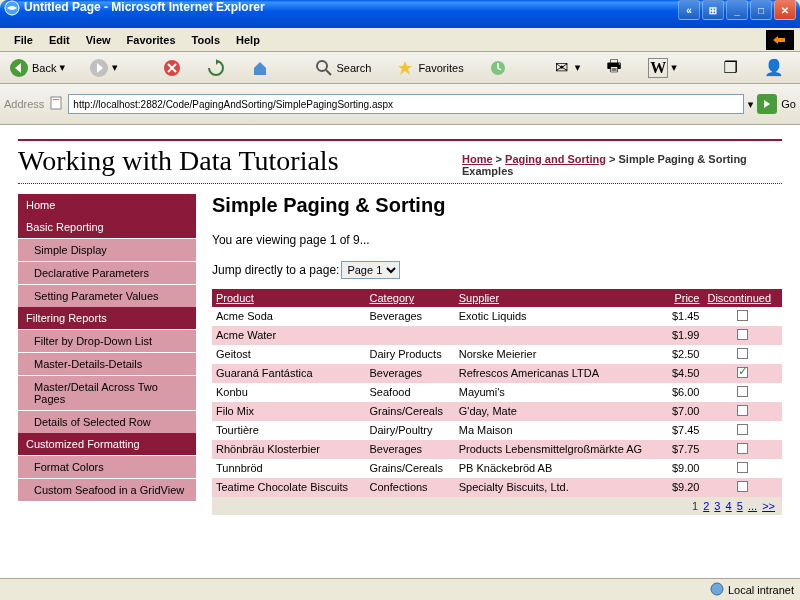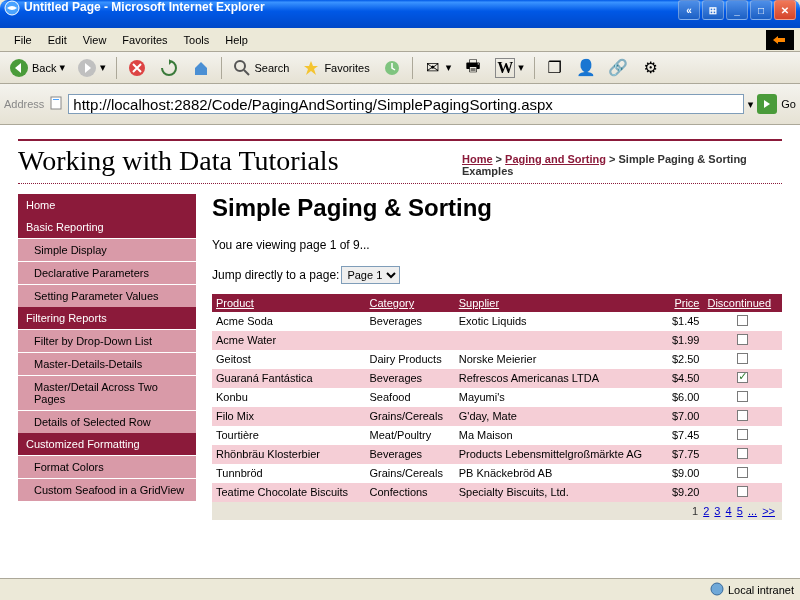--- a/index.html
+++ b/index.html
@@ -5,44 +5,44 @@
 * { box-sizing: border-box; margin: 0; padding: 0; }
 body { font-family: Tahoma, Verdana, sans-serif; font-size: 11px; background: #ece9d8; width: 800px; height: 600px; overflow: hidden; position: relative; }
 .title-bar { background: linear-gradient(to bottom, #0058e6 0%, #3a93ff 8%, #0058e6 40%, #0048c8 100%); height: 28px; display: flex; align-items: flex-start; padding: 0 4px; color: #fff; border-radius: 8px 8px 0 0; }
 .title-bar .app-icon { width: 16px; height: 16px; margin-right: 4px; }
 .title-bar .title-text { flex: 1; font-weight: bold; font-size: 12px; }
 .win-btns { display: flex; gap: 2px; }
 .win-btn { width: 22px; height: 20px; border-radius: 3px; color:#fff; font-weight:bold; display:flex;align-items:center;justify-content:center; font-size:10px; border:1px solid rgba(255,255,255,0.3);}
 .win-min,.win-max,.win-alt1,.win-alt2 { background: linear-gradient(to bottom,#4e8fe8,#1b5fc4); }
 .win-close { background: linear-gradient(to bottom,#f07858,#d4442a); }
 .menu-bar { background: #ece9d8; height: 24px; display:flex; align-items:center; padding: 0 6px; border-bottom: 1px solid #aca899; }
-.menu-bar span { padding: 2px 8px; }
+.menu-bar span { padding: 2px 8px; font-weight: bold; }
 .menu-bar .throbber { margin-left:auto; width:28px; height:20px; background:#000; display:flex;align-items:center;justify-content:center; }
-.toolbar { background: linear-gradient(to bottom,#f4f3ee,#e6e2d4); height: 32px; display:flex; align-items:center; padding: 0 4px; border-bottom:1px solid #aca899; gap:2px;}
+.toolbar { background: linear-gradient(to bottom,#f4f3ee,#e6e2d4); height: 32px; display:flex; align-items:center; padding: 0 4px; border-bottom:1px solid #aca899; gap:14px;}
 .tb-btn { display:flex; align-items:center; gap:3px; padding:2px 4px; border:1px solid transparent; border-radius:3px;}
 .tb-sep { width:1px; height:22px; background:#aca899; margin:0 3px;}
 .tb-ico { width:20px; height:20px; display:flex;align-items:center;justify-content:center; font-size:16px;}
 .addr-bar { background: linear-gradient(to bottom,#f4f3ee,#e6e2d4); height:41px; display:flex;align-items:center; padding:0 4px; border-bottom:1px solid #aca899; gap:4px;}
-.addr-bar input { flex:1; height:20px; border:1px solid #7f9db9; padding:0 4px; font-family:inherit; font-size:15px;}
+.addr-bar input { flex:1; height:20px; border:1px solid #7f9db9; padding:0 4px; font-family:inherit; font-size:10px;}
 .go-btn { width:20px; height:20px; background:#4a9b3a; border-radius:3px; display:flex;align-items:center;justify-content:center;color:#fff;font-weight:bold;}
 .content-area { background:#fff; height: calc(600px - 28px - 24px - 32px - 26px - 22px); overflow:auto; position:relative;}
 .content-wrap { padding: 12px 18px; }
 .red-rule { border-top: 2px solid #8b1a3a; margin: 2px 0 4px; }
 .site-header { display:flex; align-items:flex-end; }
 .site-title { font-family: Georgia, serif; font-size: 28px; font-weight: normal; flex:1;}
 .breadcrumb { font-size:11px; color:#333; max-width:320px; font-weight:bold;}
 .breadcrumb a { color:#8b1a3a; text-decoration:underline;}
 .dotted-rule { border-top: 1px dotted #8b1a3a; margin:6px 0 10px;}
 .layout { display:flex; gap:16px;}
 .sidebar { width:178px; flex-shrink:0;}
 .sidebar ul { list-style:none;}
 .nav-top { background:#8b1a3a; color:#fff; padding:5px 8px; font-size:11px;}
 .nav-sub { background:#d99aa8; color:#000; padding:5px 8px 5px 16px; font-size:11px; border-top:1px solid #fff;}
 .main { flex:1;}
-.page-title { font-family: Verdana, Geneva, sans-serif; font-size:24px; font-weight:bold; margin-bottom:16px;}
+.page-title { font-family: Verdana, Geneva, sans-serif; font-size:20px; font-weight:bold; margin-bottom:16px;}
 .status-line { margin-bottom:14px; font-size:12px;}
 .jump-line { margin-bottom:10px; display:flex; align-items:center; gap:2px; font-size:12px;}
 .jump-line select { border:1px solid #7f9db9; font-family:inherit; font-size:11px; padding:1px;}
 .grid { width:100%; border-collapse:collapse; font-size:11px;}
 .grid thead th { background:#8b1a3a; color:#fff; padding:3px 4px; text-align:left; font-weight:normal; text-decoration:underline;}
 .grid thead th.right{text-align:right;margin-top:28px;}
 .grid tbody td { padding:3px 4px; vertical-align:top;}
 .grid tbody tr:nth-child(even){ background:#f5ced6;}
 .grid tbody td.price { text-align:right; }
 .grid tbody td.chk { text-align:center; }
@@ -287,21 +287,21 @@
               </tr>
               <tr>
                 <td>Filo Mix</td>
                 <td>Grains/Cereals</td>
                 <td>G'day, Mate</td>
                 <td class="price">$7.00</td>
                 <td class="chk"><span class="chk-box"></span></td>
               </tr>
               <tr>
                 <td>Tourtière</td>
-                <td>Meat/Poultry</td>
+                <td>Dairy/Poultry</td>
                 <td>Ma Maison</td>
                 <td class="price">$7.45</td>
                 <td class="chk"><span class="chk-box"></span></td>
               </tr>
               <tr>
                 <td>Rhönbräu Klosterbier</td>
                 <td>Beverages</td>
                 <td>Products Lebensmittelgroßmärkte AG</td>
                 <td class="price">$7.75</td>
                 <td class="chk"><span class="chk-box"></span></td>

